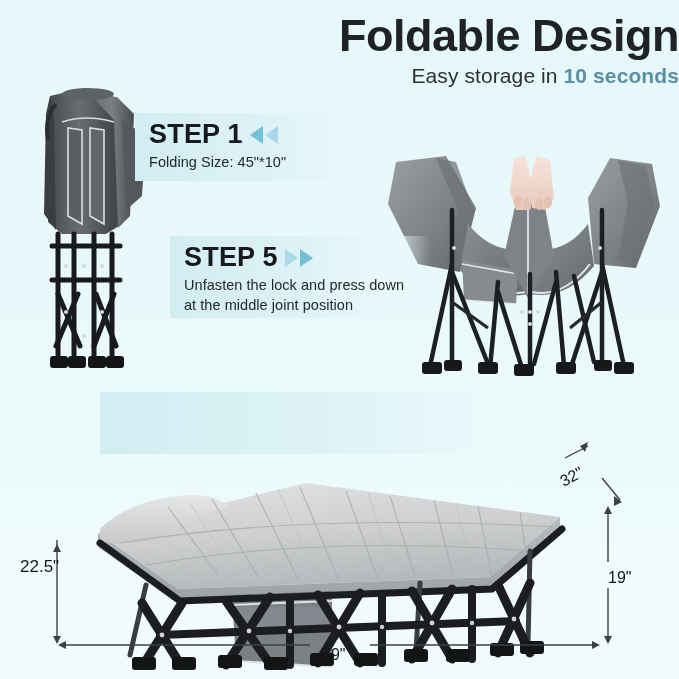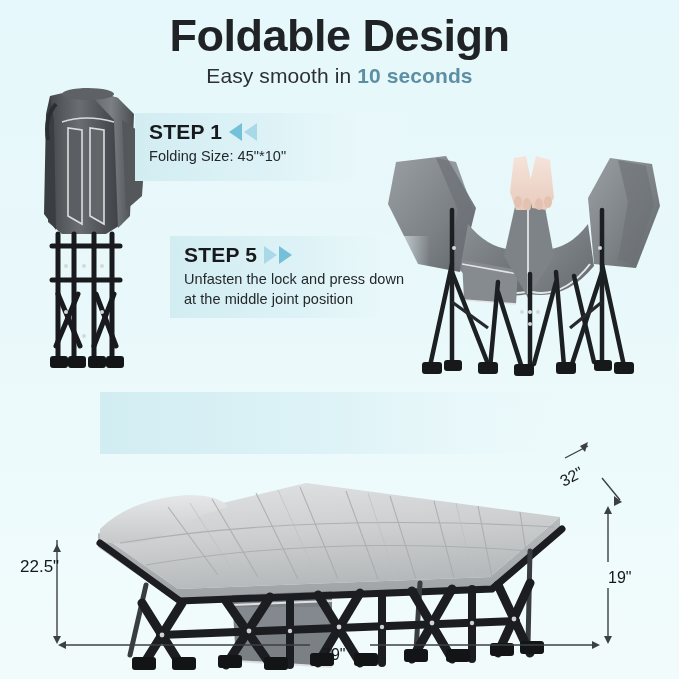--- a/index.html
+++ b/index.html
@@ -20,21 +20,21 @@
     background: linear-gradient(180deg, #e6f8fb 0%, #e9f8fa 45%, #eefbfc 75%, #f2fbfc 100%);
     overflow: hidden;
   }
 
   
   .header {
     position: absolute;
     top: 12px;
     left: 0;
     width: 679px;
-    text-align: center;
+    text-align: right;
   }
   .title {
     font-size: 45px;
     font-weight: bold;
     letter-spacing: -0.5px;
     color: #1f2326;
     line-height: 1.06;
   }
   .subtitle {
     margin-top: 4px;
@@ -61,21 +61,21 @@
   .banner-inner {
     position: relative;
     z-index: 2;
   }
   .step-line {
     display: flex;
     align-items: center;
     gap: 7px;
   }
   .step-label {
-    font-size: 21px;
+    font-size: 27px;
     font-weight: bold;
     color: #17191c;
     letter-spacing: 0.2px;
     line-height: 1;
   }
   .step-desc {
     font-size: 14.5px;
     color: #24282b;
     line-height: 1.35;
     margin-top: 5px;
@@ -132,21 +132,21 @@
   .dim-32 { left: 560px; top: 468px; font-size: 16px; transform: rotate(-28deg); }
 </style>
 </head>
 <body>
 
 <div id="poster">
 
   <div class="header">
     <div class="title">Foldable Design</div>
     <div class="subtitle">
-      <span>Easy smooth in </span><span class="accent">10 seconds</span>
+      <span>Easy storage in </span><span class="accent">10 seconds</span>
     </div>
   </div>
 
   <div class="art" style="left:22px; top:84px; width:140px; height:292px;">
     <svg width="140" height="292" viewBox="0 0 140 292">
       <defs>
         <linearGradient id="fab1" x1="0" y1="0" x2="1" y2="0">
           <stop offset="0%" stop-color="#45484b"></stop>
           <stop offset="40%" stop-color="#6a6e72"></stop>
           <stop offset="75%" stop-color="#4b4e52"></stop>

